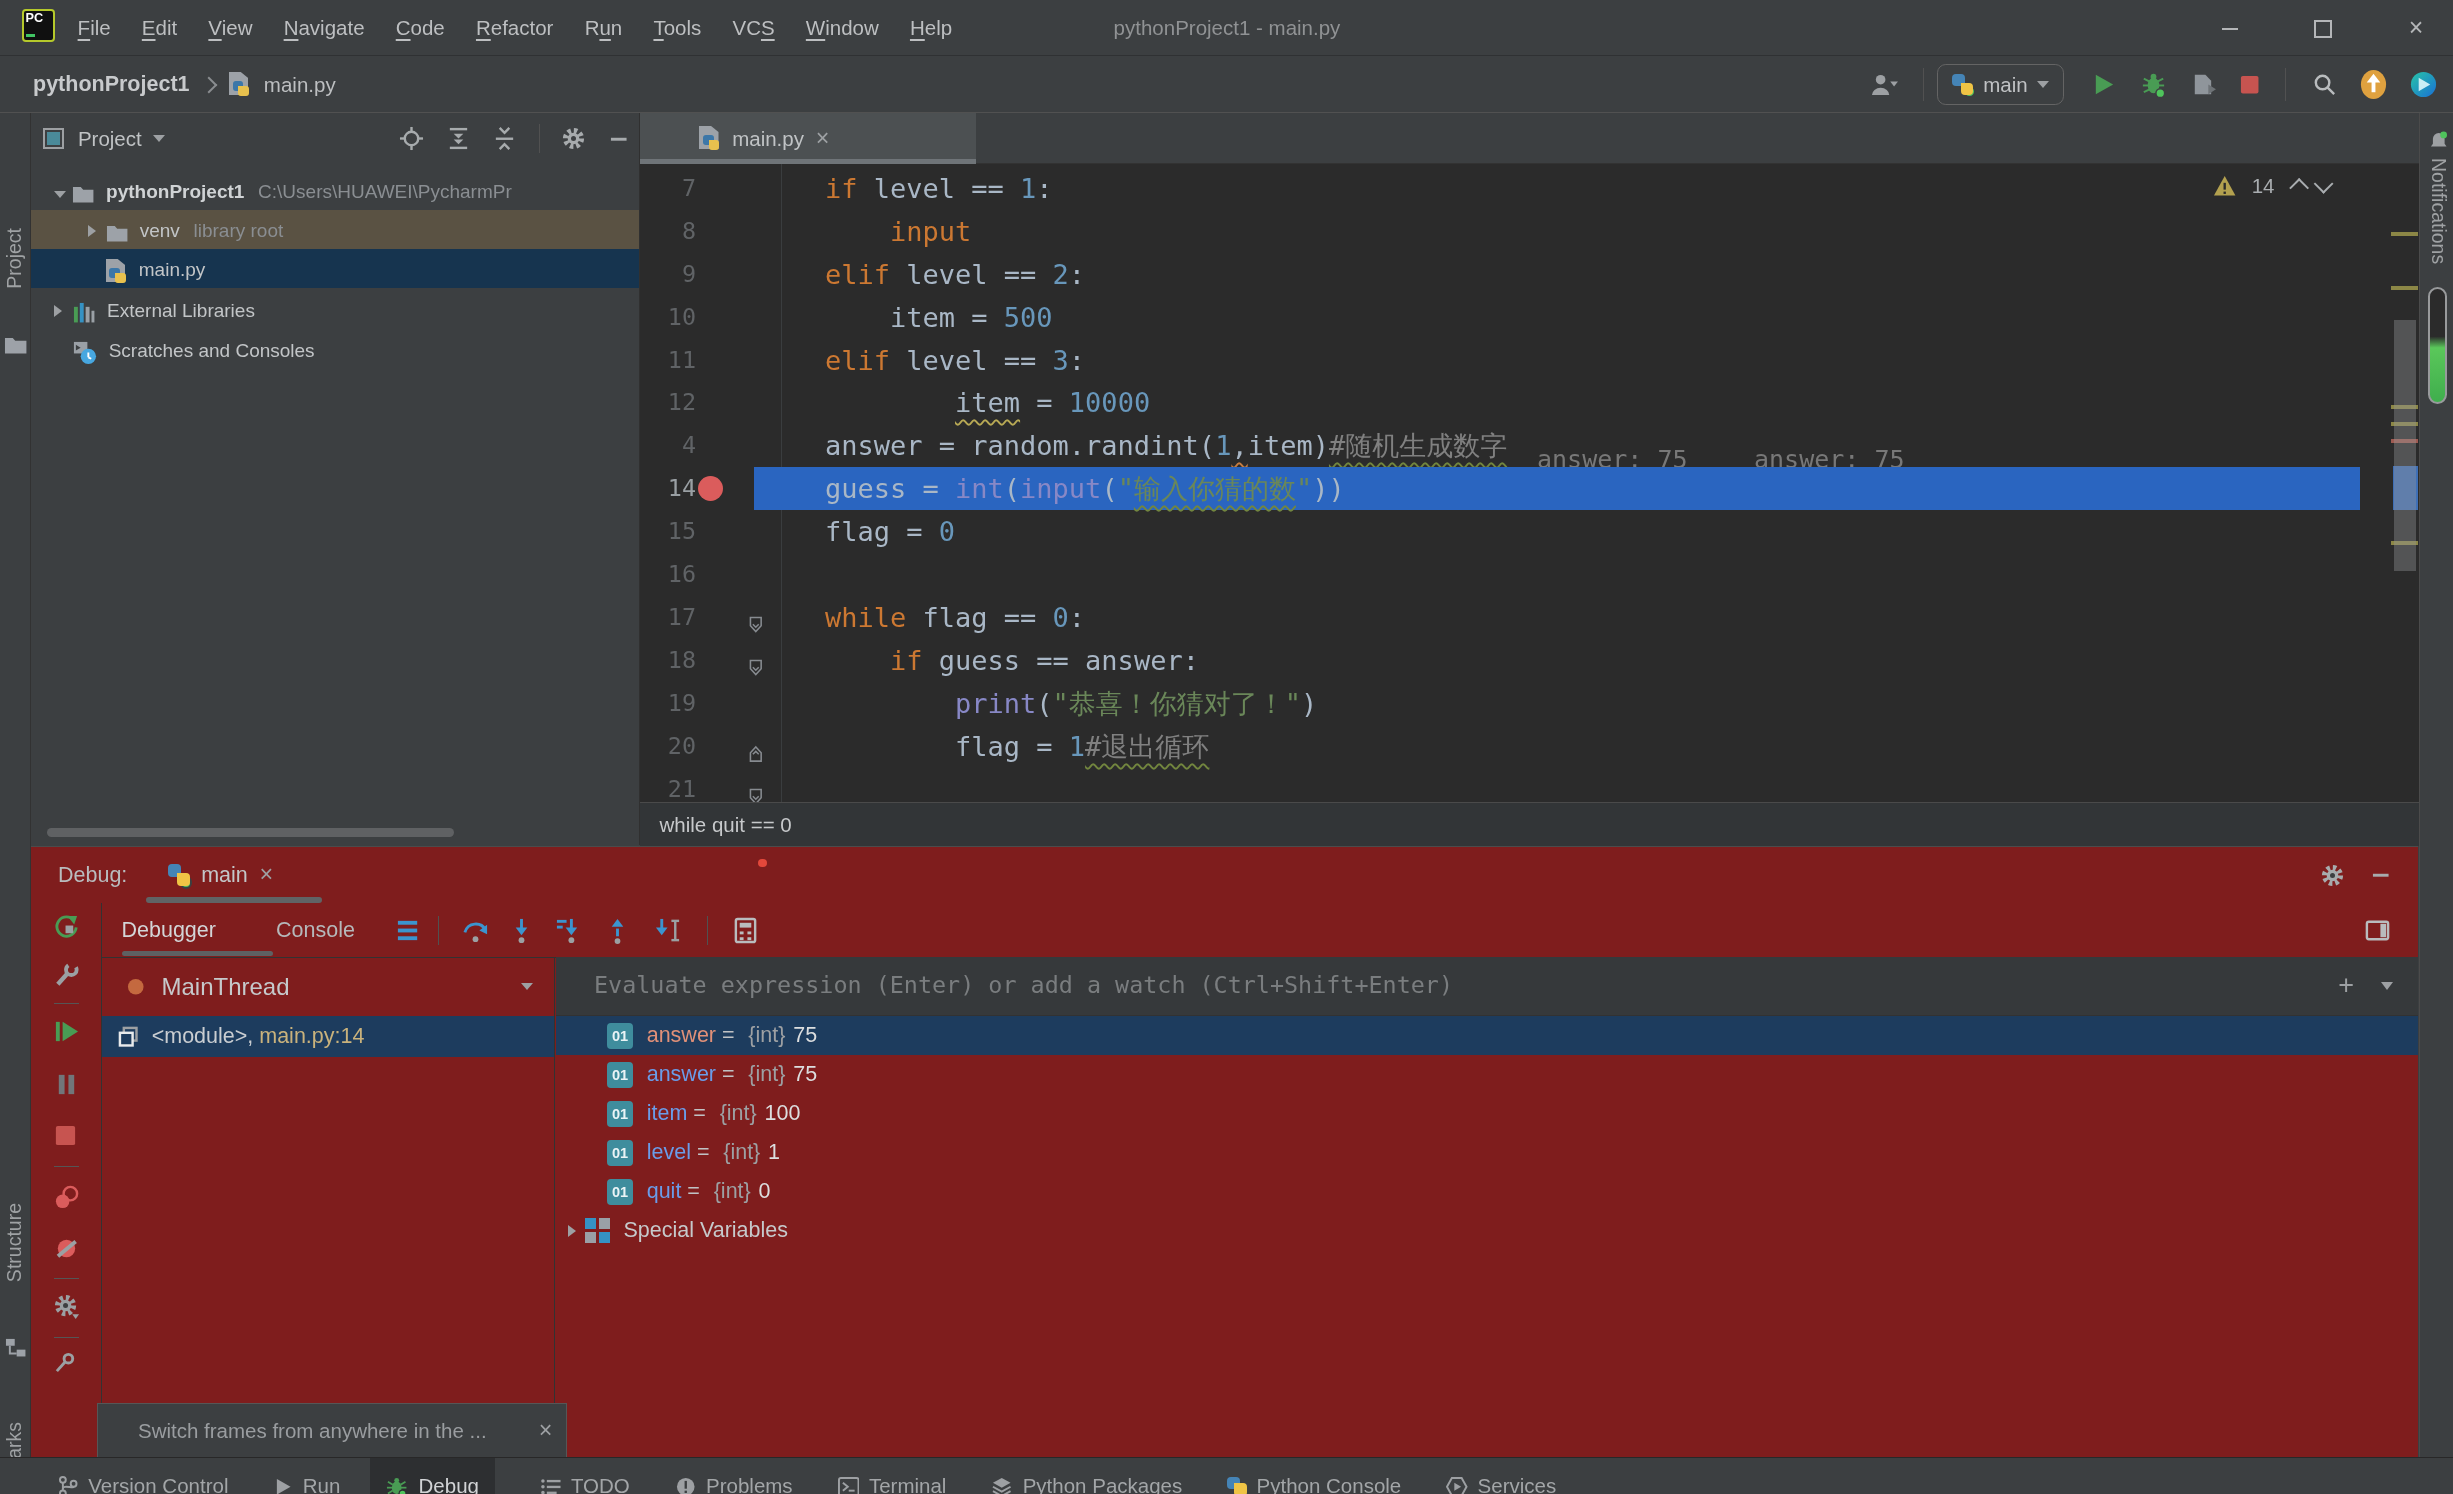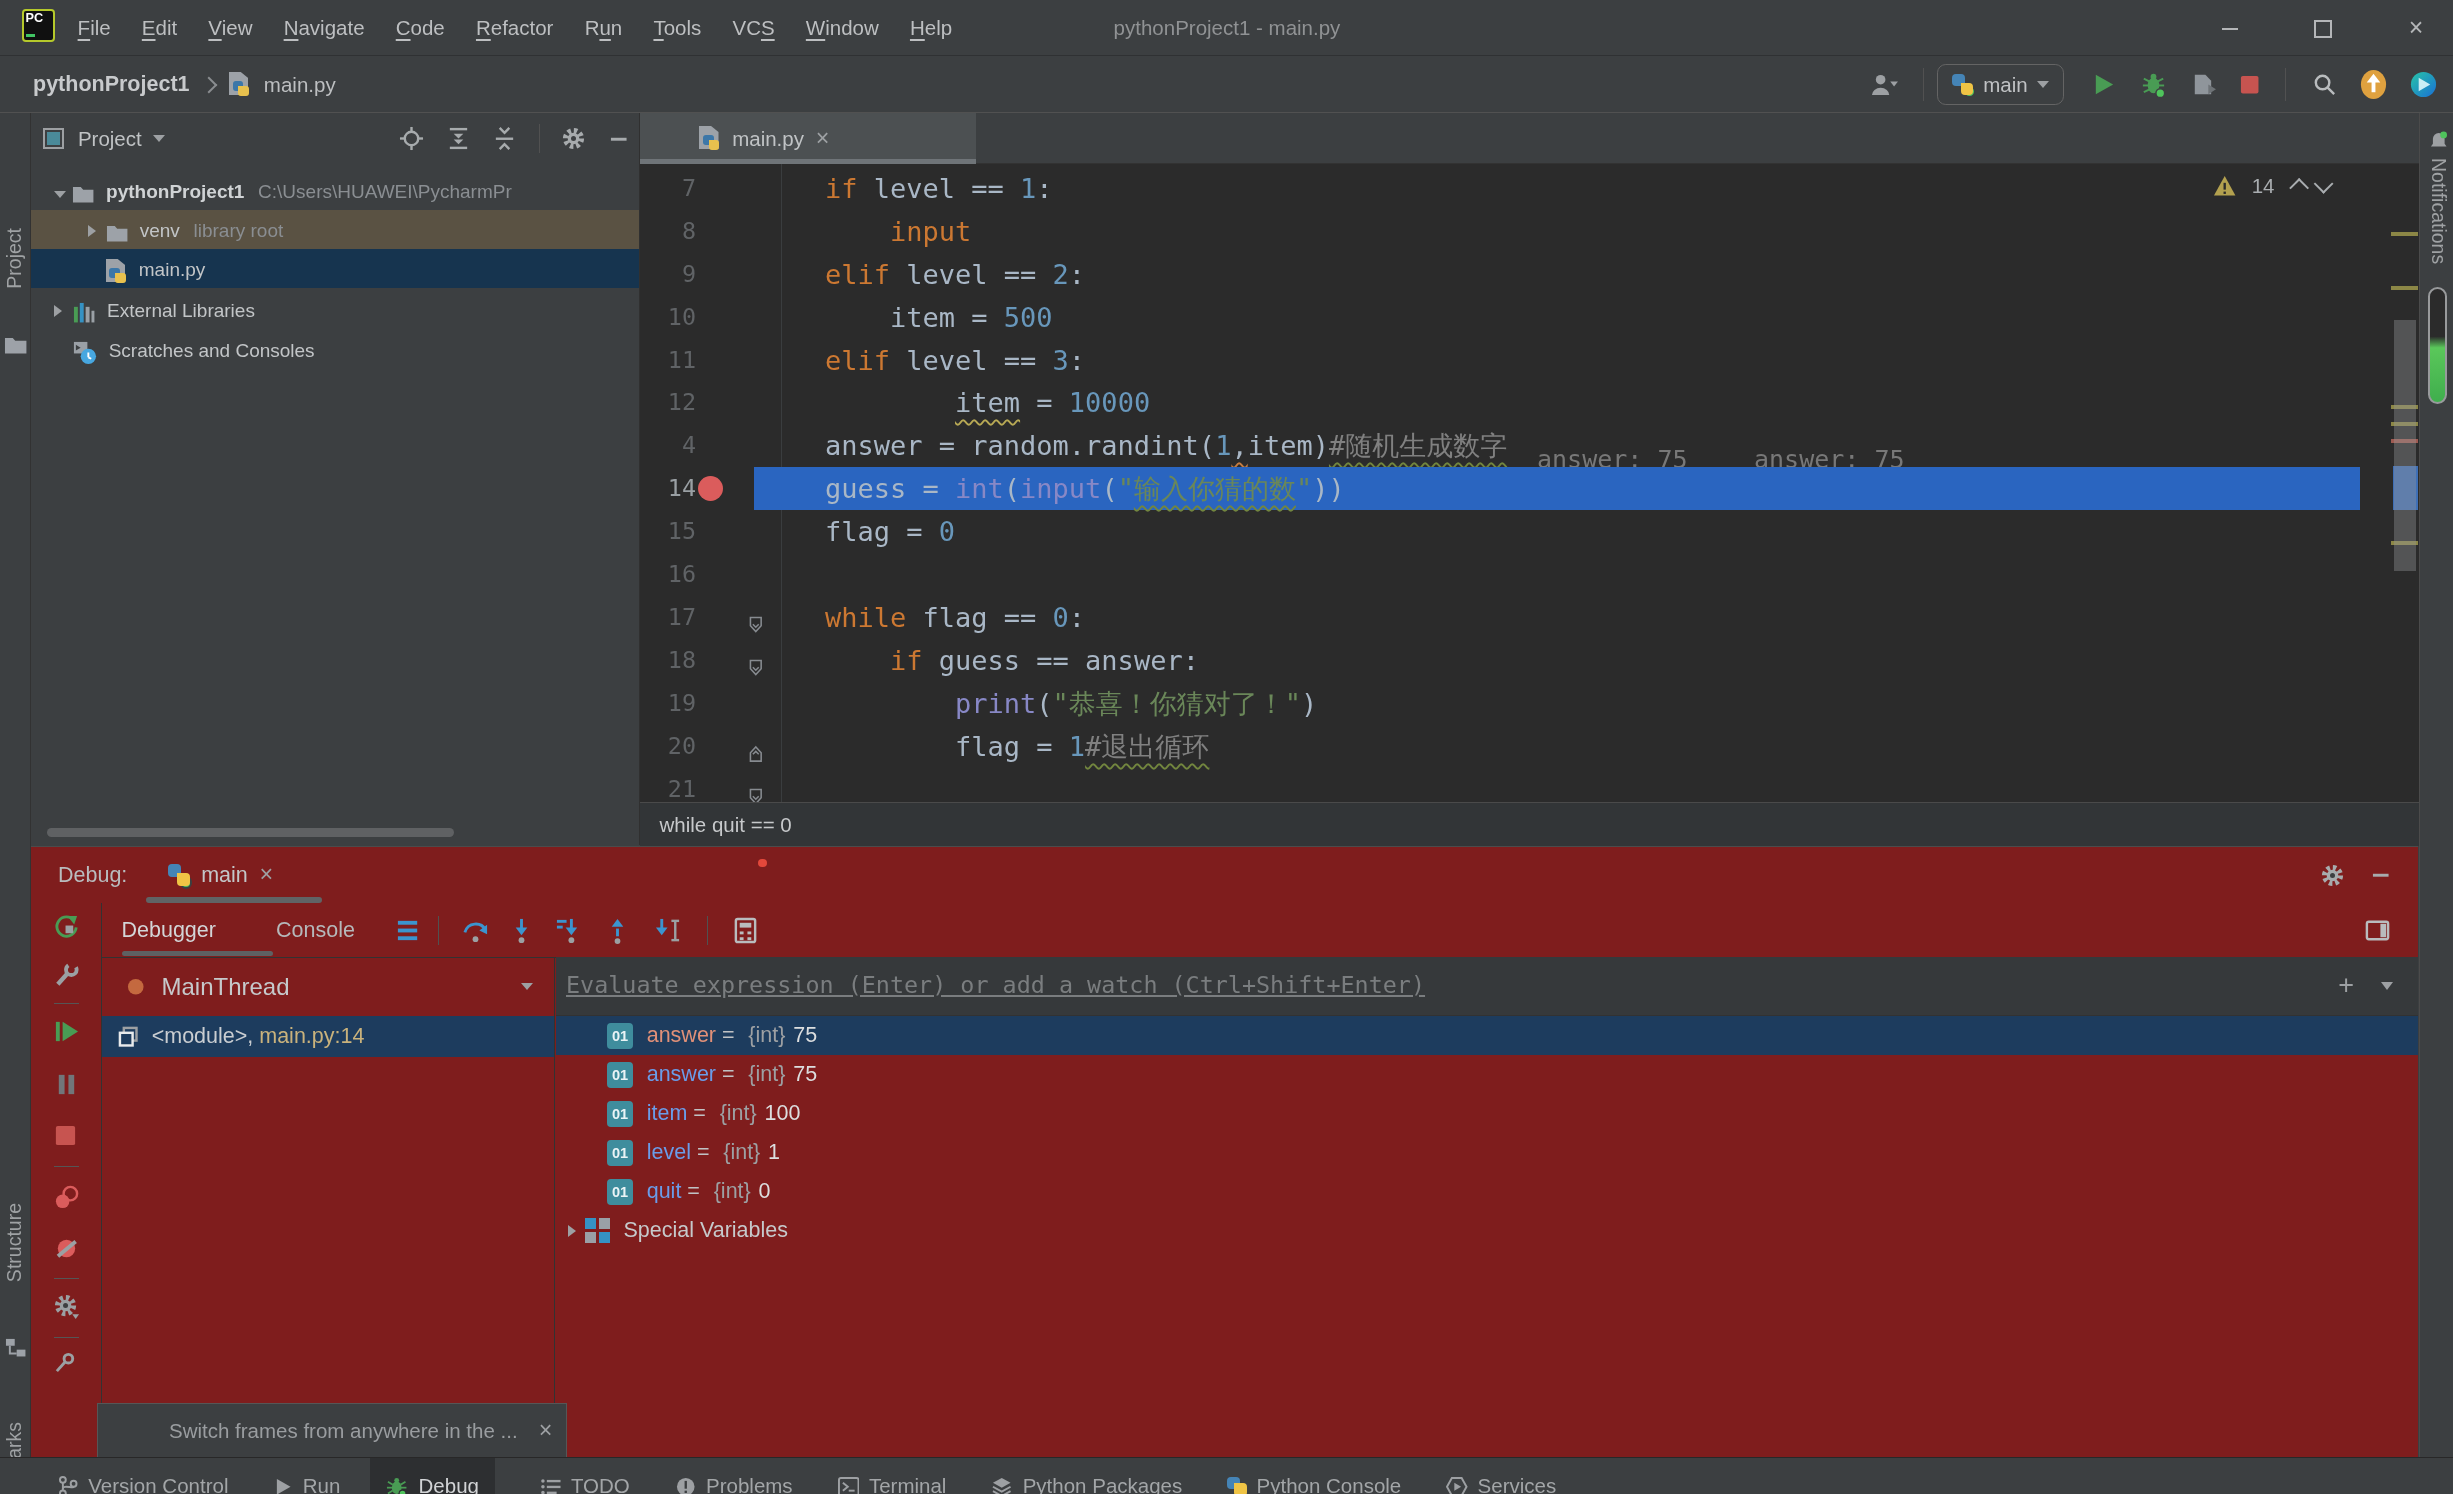--- a/index.html
+++ b/index.html
@@ -126,35 +126,35 @@
   .lt-sep{position:absolute;left:23.4px;width:25px;height:1px;background:#555;}
   #frames-panel{position:absolute;left:71px;top:110px;width:453px;bottom:0;border-right:1px solid #323232;box-sizing:border-box;overflow:hidden;}
   #thread-row{position:absolute;left:0;top:0;width:100%;height:59px;display:flex;align-items:center;gap:15.6px;padding-left:24.4px;box-sizing:border-box;}
   #thread-row .lbl{font-size:24px;color:#c6c9cb;}
   #thread-chev{position:absolute;right:21.5px;}
   #frame-row{position:absolute;left:0;top:59px;width:100%;height:41px;background:#1d3c5e;display:flex;align-items:center;gap:11.7px;padding-left:14.6px;box-sizing:border-box;font-size:21.5px;}
   #frame-row .m1{color:#c9cdd1;}
   #frame-row .m2{color:#c9b27c;}
   #vars-panel{position:absolute;left:525px;top:110px;right:0;bottom:0;overflow:hidden;}
   #eval-row{position:absolute;left:0;top:0;width:100%;height:59px;background:#36393b;border-bottom:1px solid #323232;box-sizing:border-box;}
-  #eval-row .ph{position:absolute;left:10px;top:0;line-height:57px;font-family:"DejaVu Sans Mono",monospace;font-size:23.4px;color:#7a7d7f;text-decoration:underline;}
+  #eval-row .ph{position:absolute;left:38px;top:0;line-height:57px;font-family:"DejaVu Sans Mono",monospace;font-size:23.4px;color:#7a7d7f;}
   #eval-icons{position:absolute;right:25px;top:0;height:57px;display:flex;align-items:center;gap:27px;}
   .plus-ic{color:#9da0a3;font-size:27px;}
   .var-row{position:absolute;left:0;width:100%;height:39px;display:flex;align-items:center;font-size:21.5px;}
   .var-row.sel{background:#1d3c5e;}
   .badge01{display:inline-block;width:26px;height:26px;background:#3f8d9d;border-radius:3.9px;color:#eaf4f6;font-size:14.6px;font-weight:bold;text-align:center;line-height:26px;margin-left:51px;margin-right:13.7px;}
   .vname{color:#6a9ce8;} .vname.chg{color:#e09078;}
   .veq{color:#c0c2c4;} .vtype{color:#9da0a3;margin:0 7.8px 0 7.8px;} .vval{color:#dcdedf;}
   .sv-chev{margin-left:11.7px;margin-right:9.8px;}
   .sv-grid{display:inline-grid;grid-template-columns:10.7px 10.7px;grid-gap:2.9px;margin-right:13.7px;}
   .sv-grid i{width:10.7px;height:10.7px;background:#9aa0a6;}
   .sv-grid i:nth-child(1){background:#3592c4;}
   .sv-grid i:nth-child(4){background:#3592c4;}
   .sv-lbl{color:#c6c9cb;}
-  #frames-hint{position:absolute;left:66px;top:556px;width:470px;height:55px;border:1px solid #565656;box-sizing:border-box;background:#3c3f41;font-size:20.5px;color:#9a9da0;line-height:53px;padding-left:71px;}
+  #frames-hint{position:absolute;left:66px;top:556px;width:470px;height:55px;border:1px solid #565656;box-sizing:border-box;background:#3c3f41;font-size:20.5px;color:#9a9da0;line-height:53px;padding-left:40px;}
   #frames-hint .xclose{position:absolute;right:13.7px;top:0;line-height:53px;}
 
   
   #bottom-bar{position:absolute;left:0;top:1457px;width:2454px;height:37px;background:#3c3f41;border-top:1px solid #282828;box-sizing:border-box;overflow:hidden;display:flex;align-items:flex-start;padding-left:57px;}
   .bb-item{display:flex;align-items:center;gap:9.8px;height:45px;padding:5.9px 0 0 0;margin-right:45px;}
   .bb-item .lbl{font-size:20.5px;color:#a3a6a8;white-space:nowrap;}
   .bb-item.active{background:#2d2f31;padding-left:15.6px;padding-right:15.6px;margin-left:-15.6px;}
   .bb-item.active .lbl{color:#d2d4d6;}
 </style>
 </head>

